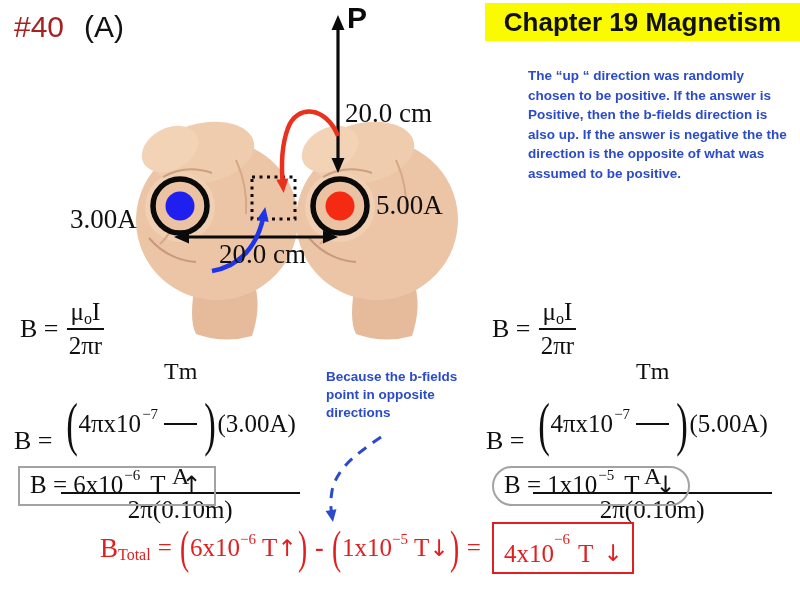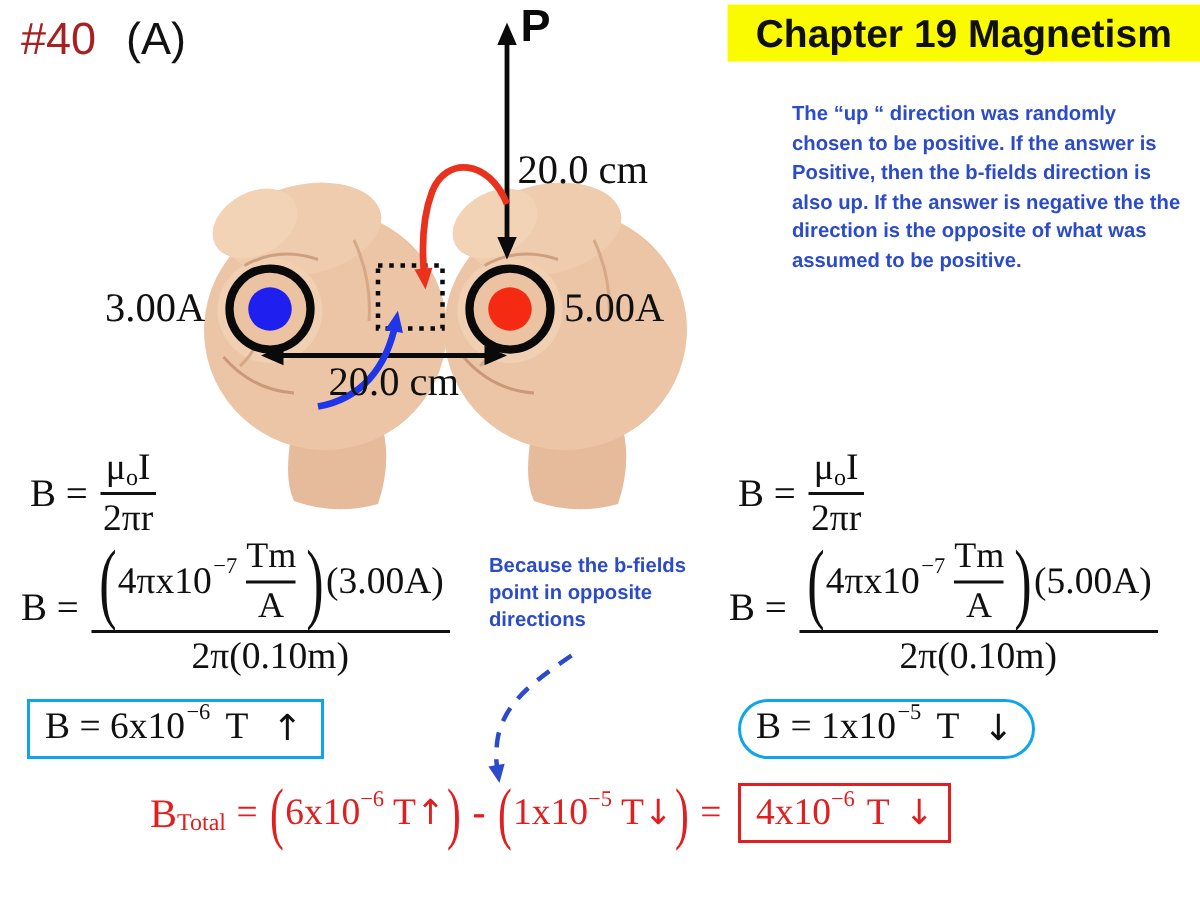--- a/index.html
+++ b/index.html
@@ -21,57 +21,57 @@
   
   .note-right{left:528px;top:66px;width:300px;color:var(--note-blue,#2B4BC8);
               font-size:13.5px;line-height:19.5px;font-weight:700;}
   .note-center{left:326px;top:368px;width:162px;color:var(--note-blue,#2B4BC8);
                font-size:13.5px;line-height:18px;font-weight:700;text-align:left;}
 
   
   .p-label{left:347px;top:1px;font-size:30px;font-weight:700;color:#0a0a0a;}
   .vdist{left:345px;top:98px;font-size:27px;}
   .hdist{left:219px;top:239px;font-size:27px;}
-  .cur-left{left:70px;top:190px;font-size:27px;}
+  .cur-left{left:70px;top:204px;font-size:27px;}
   .cur-right{left:376px;top:190px;font-size:27px;}
 
   
   .eqrow{display:flex;align-items:center;}
   .frac{display:inline-flex;flex-direction:column;align-items:center;}
   .frac .bar{border-top:2px solid #101010;align-self:stretch;height:0;margin:2px 0;}
   .lead{font-size:26px;margin-right:8px;}
   .fs25{font-size:25px;}
-  .fs24{font-size:24px;}
+  .fs24{font-size:24px;gap:36px;}
   .sup{font-size:15px;position:relative;top:-10px;margin-left:1px;}
   .subsc{font-size:16px;position:relative;top:7px;}
   .numrow{display:flex;align-items:center;padding:0 4px;}
   .bp{display:inline-block;transform:scaleX(.58);line-height:.85;font-size:60px;font-weight:400;margin:0 -3px;}
   .eq1-left{left:20px;top:298px;}
   .eq2-left{left:14px;top:358px;}
   .eq1-right{left:492px;top:298px;}
   .eq2-right{left:486px;top:358px;}
-  .result-box{border:2px solid #0ea5e9;padding:3px 12px 5px 10px;display:flex;align-items:center;font-size:25px;}
+  .result-box{border:2px solid #a3a3a3;padding:3px 12px 5px 10px;display:flex;align-items:center;font-size:25px;}
   .result-left{left:18px;top:466px;}
   .result-right{left:492px;top:466px;border-radius:20px;}
   .arrow-glyph{font-family:"DejaVu Sans",sans-serif;font-size:24px;}
   .res-arrow{margin-left:16px;}
   .res-unit{margin-left:10px;}
 
   
   .total-eq{left:100px;top:522px;color:var(--total-red,#E02020);display:flex;align-items:center;
             font-family:"Liberation Serif","DejaVu Serif",serif;}
   .total-eq .bpr{display:inline-block;transform:scaleX(.6);line-height:.8;font-size:46px;margin:0 -2px;}
   .total-eq .t{font-size:25px;}
   .total-eq .lhs{font-size:27px;}
   .total-eq .supr{font-size:15px;position:relative;top:-9px;}
   .total-eq .eqs{font-size:25px;margin:0 7px;}
   .total-eq .minus{font-size:26px;font-weight:700;margin:0 7px;}
   .total-eq .aglyph{font-family:"DejaVu Sans",sans-serif;font-size:23px;}
-  .total-box{border:2px solid var(--total-red,#E02020);padding:4px 10px 4px 10px;margin-left:4px;
-             display:flex;align-items:center;}
+  .total-box{border:2px solid var(--total-red,#E02020);padding:16px 10px 4px 10px;margin-left:4px;
+             display:flex;align-items:flex-start;}
 
   .diagram-svg{left:0;top:0;}
 </style>
 </head>
 <body>
 
 <svg class="abs diagram-svg" width="800" height="600" viewBox="0 0 800 600" xmlns="http://www.w3.org/2000/svg" xmlns:xlink="http://www.w3.org/1999/xlink">
   <defs>
     <g id="hand">
       <path d="M 196 280 Q 188 318 196 334 Q 224 344 252 336 Q 262 306 254 282 Z" fill="#E5BB9B"></path>

